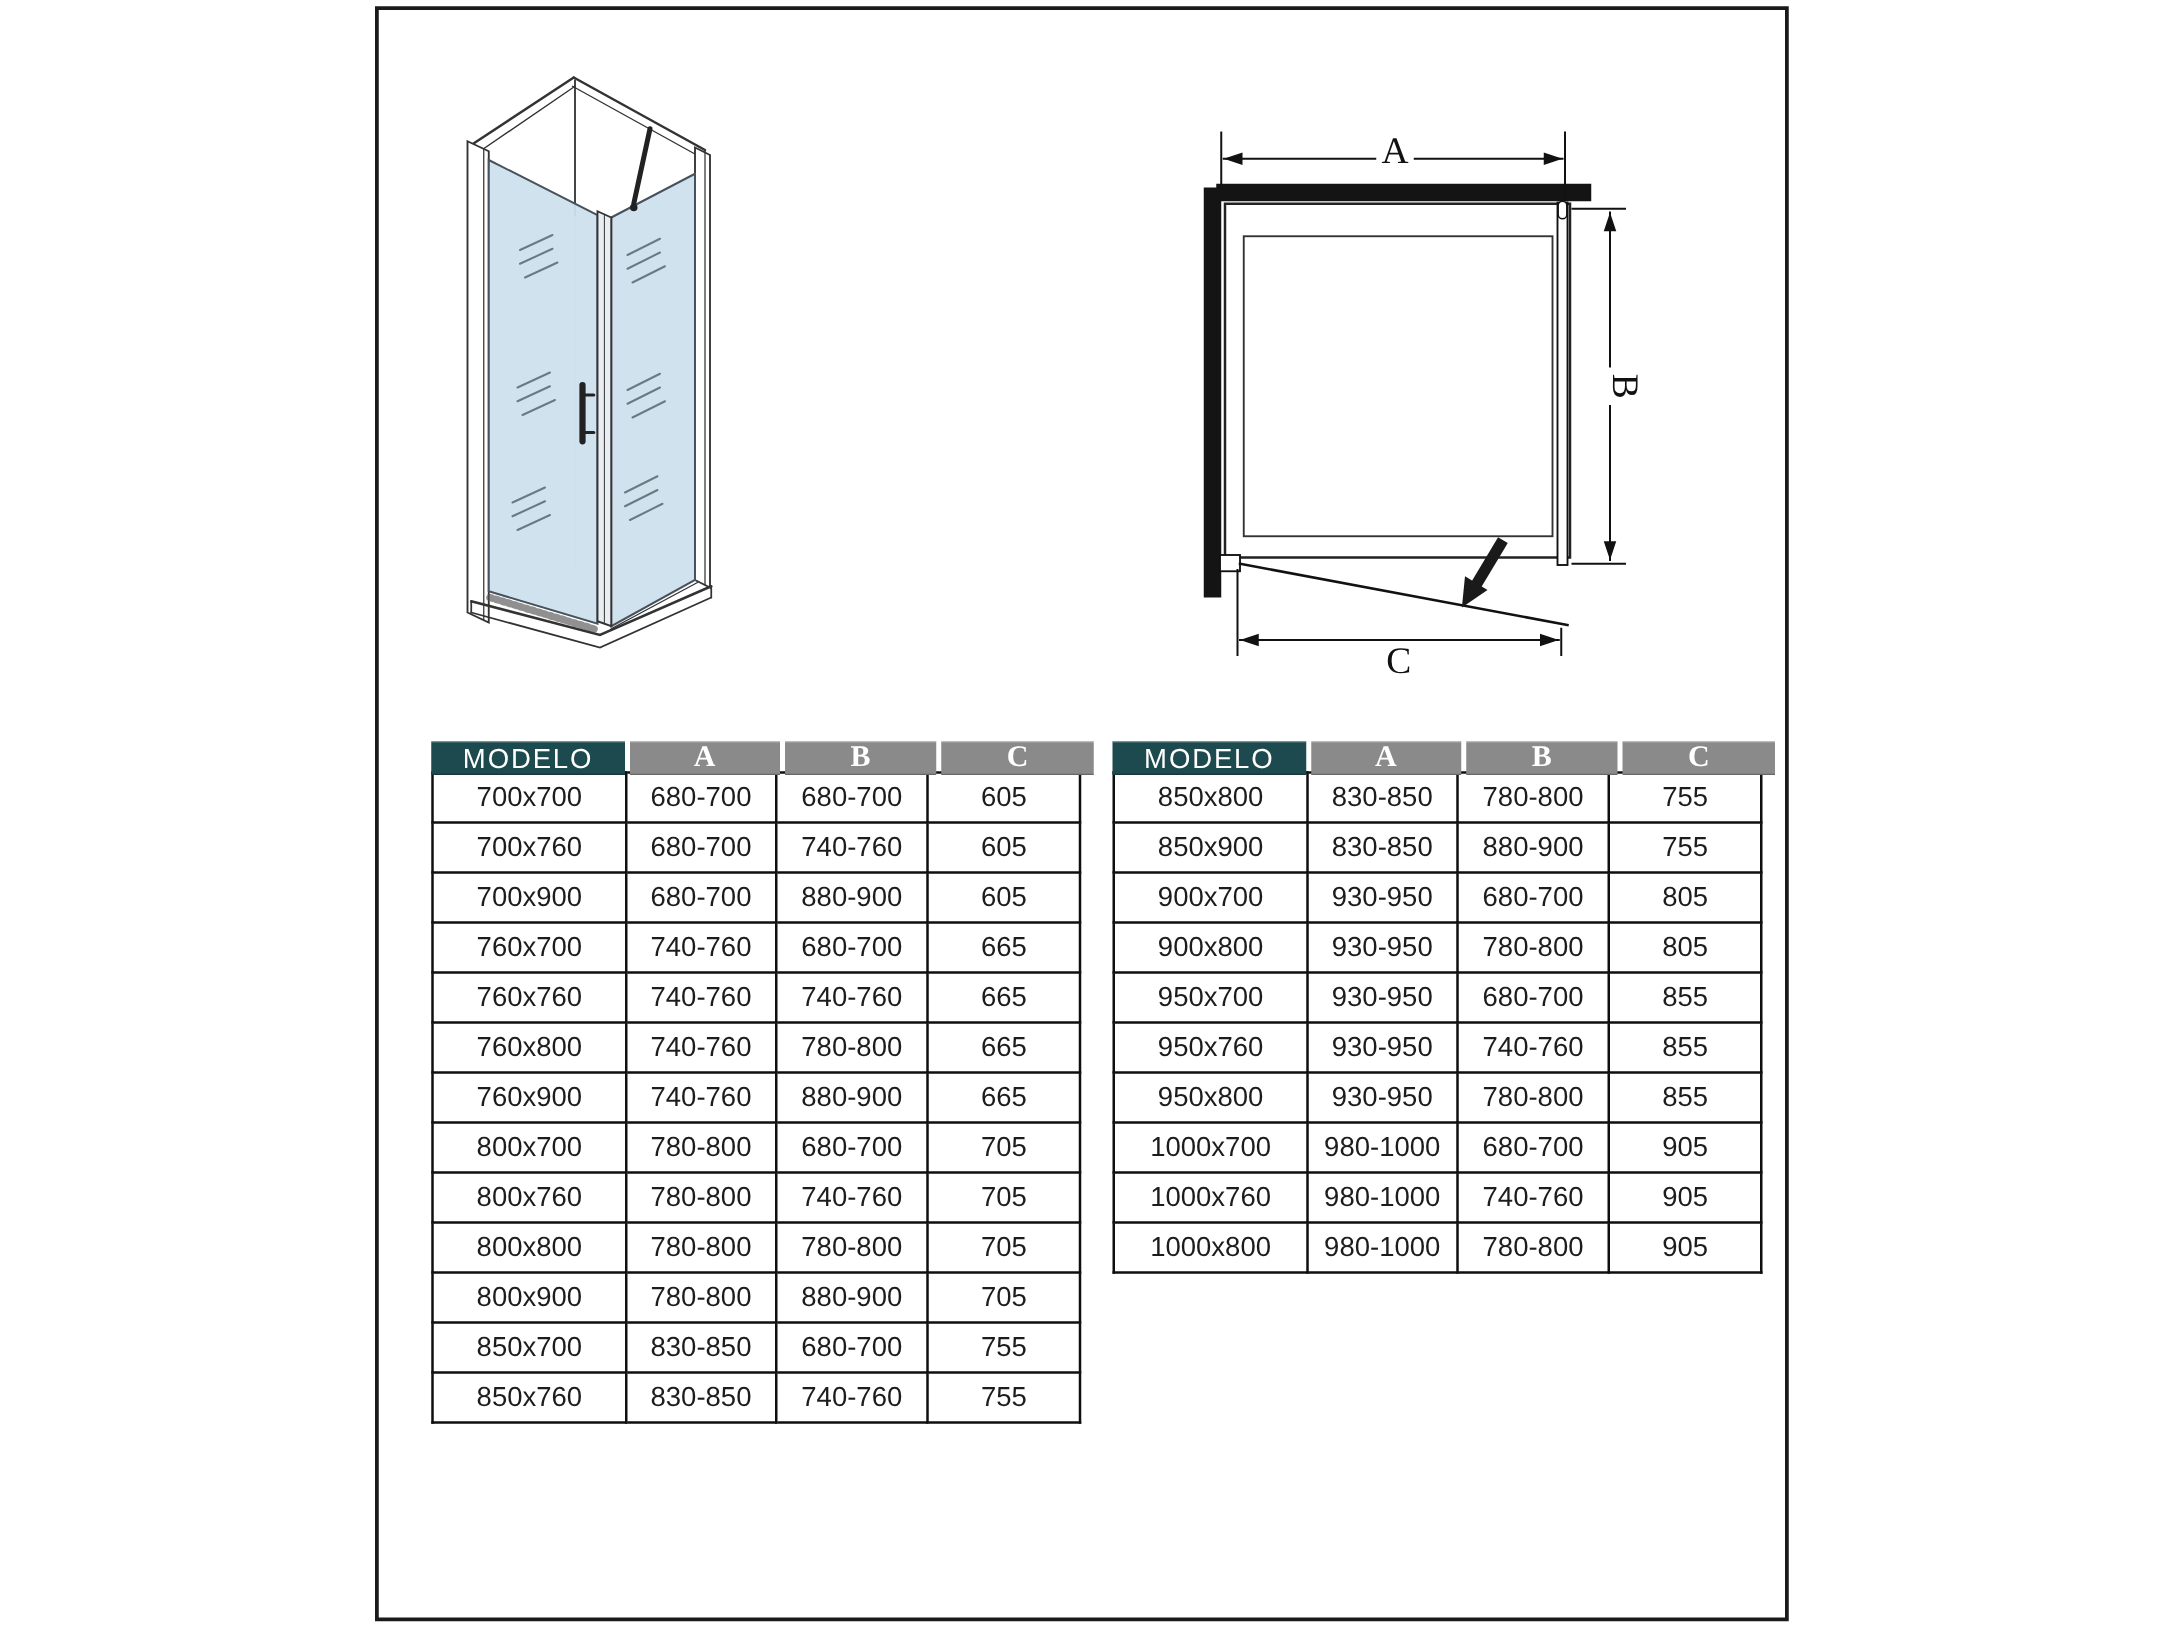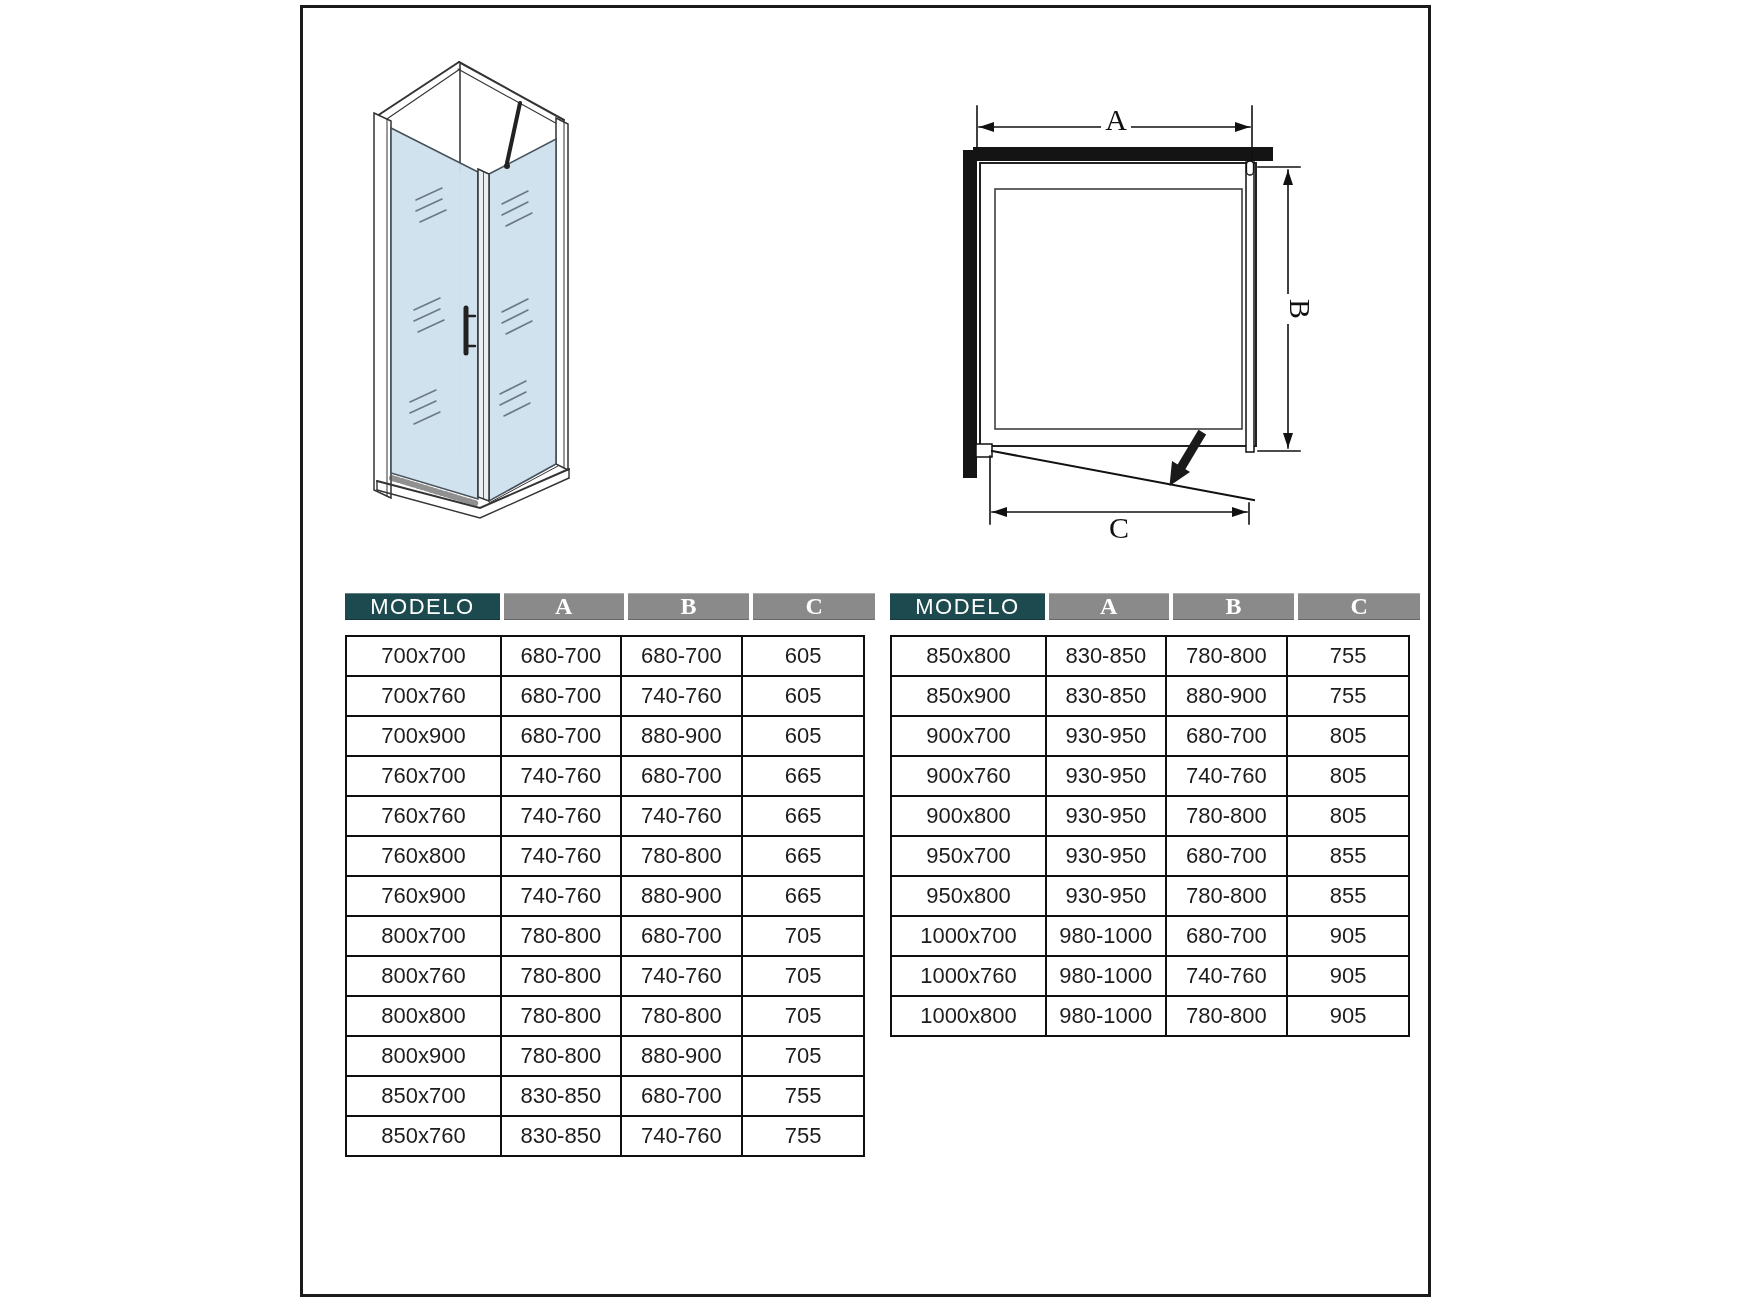--- a/index.html
+++ b/index.html
@@ -51,21 +51,21 @@
     letter-spacing:1.5px;
   }
   .th-dim{
     background:var(--header-bg,#8a8a8a);
     font-family:"Liberation Serif", serif;
     font-weight:bold;
     font-size:24px;
   }
 
   table.body-grid{
-    margin-top:28px;
+    margin-top:10px;
     width:100%;
     border-collapse:collapse;
     table-layout:fixed;
   }
   table.body-grid td{
     border:2px solid #0f0f0f;
     height:38px;
     text-align:center;
     vertical-align:middle;
     font-size:22px;
@@ -328,35 +328,35 @@
             <td>880-900</td>
             <td>755</td>
           </tr>
           <tr>
             <td>900x700</td>
             <td>930-950</td>
             <td>680-700</td>
             <td>805</td>
           </tr>
           <tr>
-            <td>900x760</td>
-            <td>930-950</td>
-            <td>740-760</td>
+            <td>900x800</td>
+            <td>930-950</td>
+            <td>780-800</td>
             <td>805</td>
           </tr>
           <tr>
-            <td>900x800</td>
-            <td>930-950</td>
-            <td>780-800</td>
-            <td>805</td>
-          </tr>
-          <tr>
             <td>950x700</td>
             <td>930-950</td>
             <td>680-700</td>
+            <td>855</td>
+          </tr>
+          <tr>
+            <td>950x760</td>
+            <td>930-950</td>
+            <td>740-760</td>
             <td>855</td>
           </tr>
           <tr>
             <td>950x800</td>
             <td>930-950</td>
             <td>780-800</td>
             <td>855</td>
           </tr>
           <tr>
             <td>1000x700</td>

